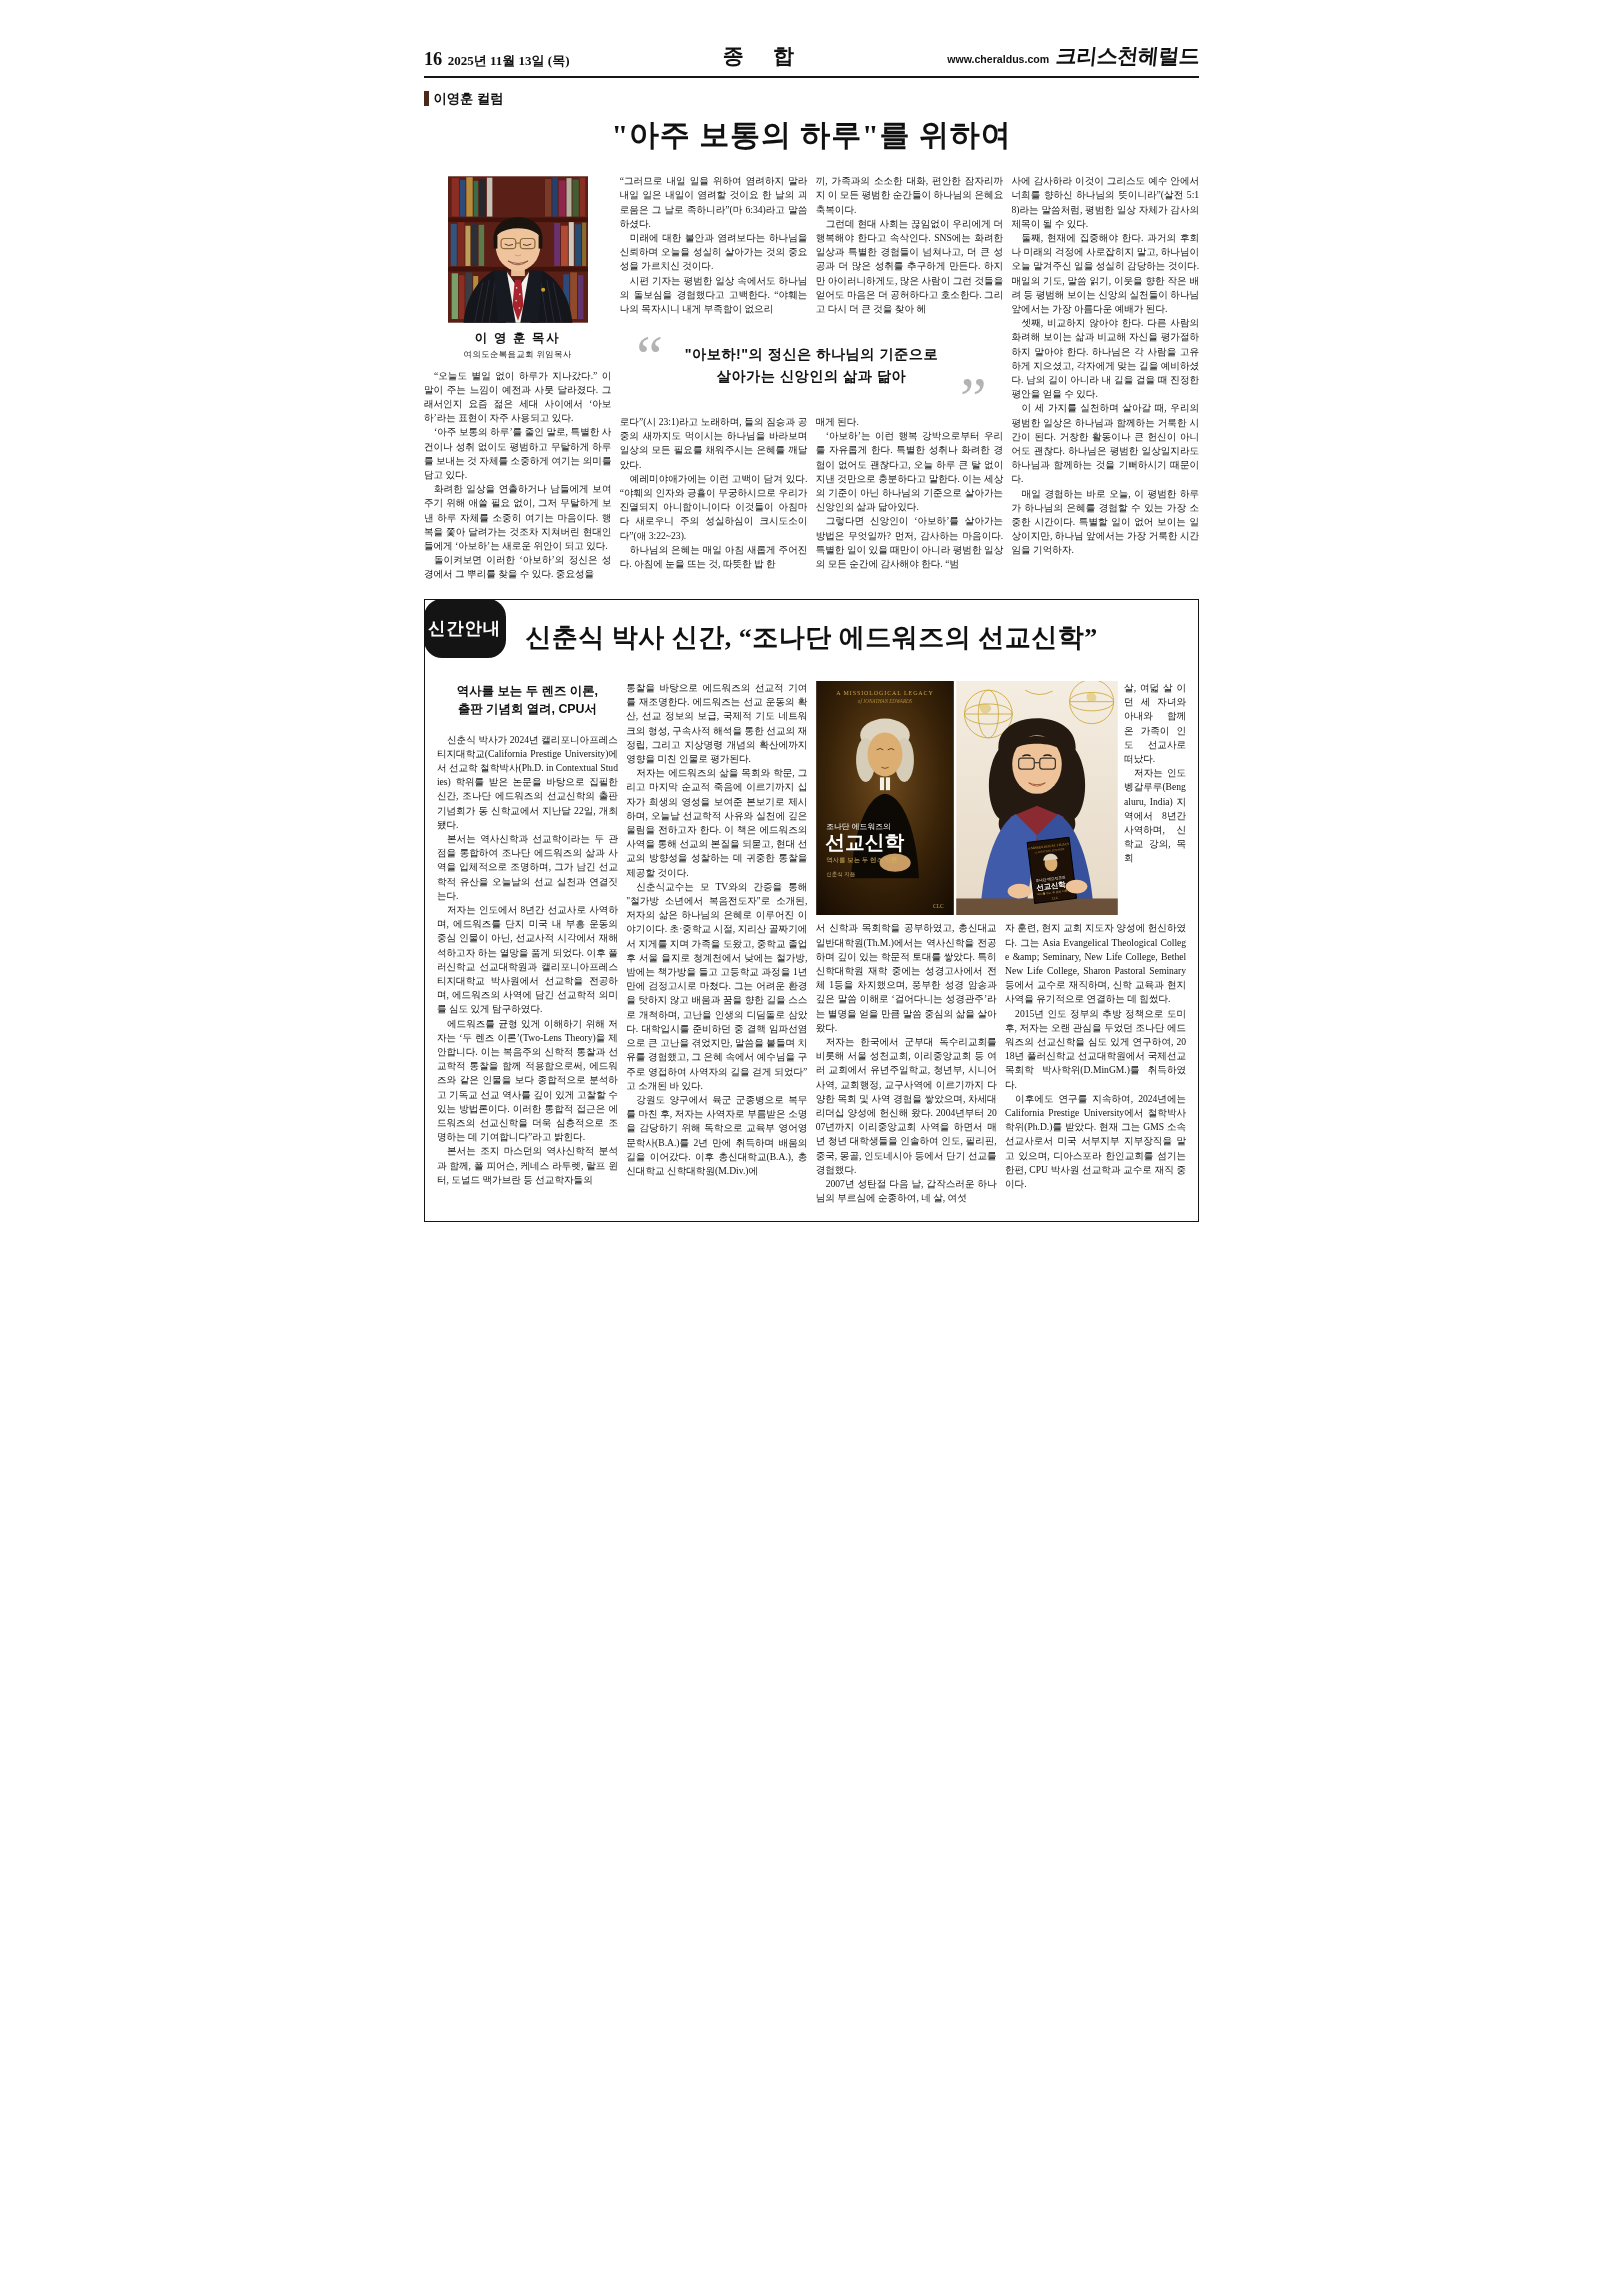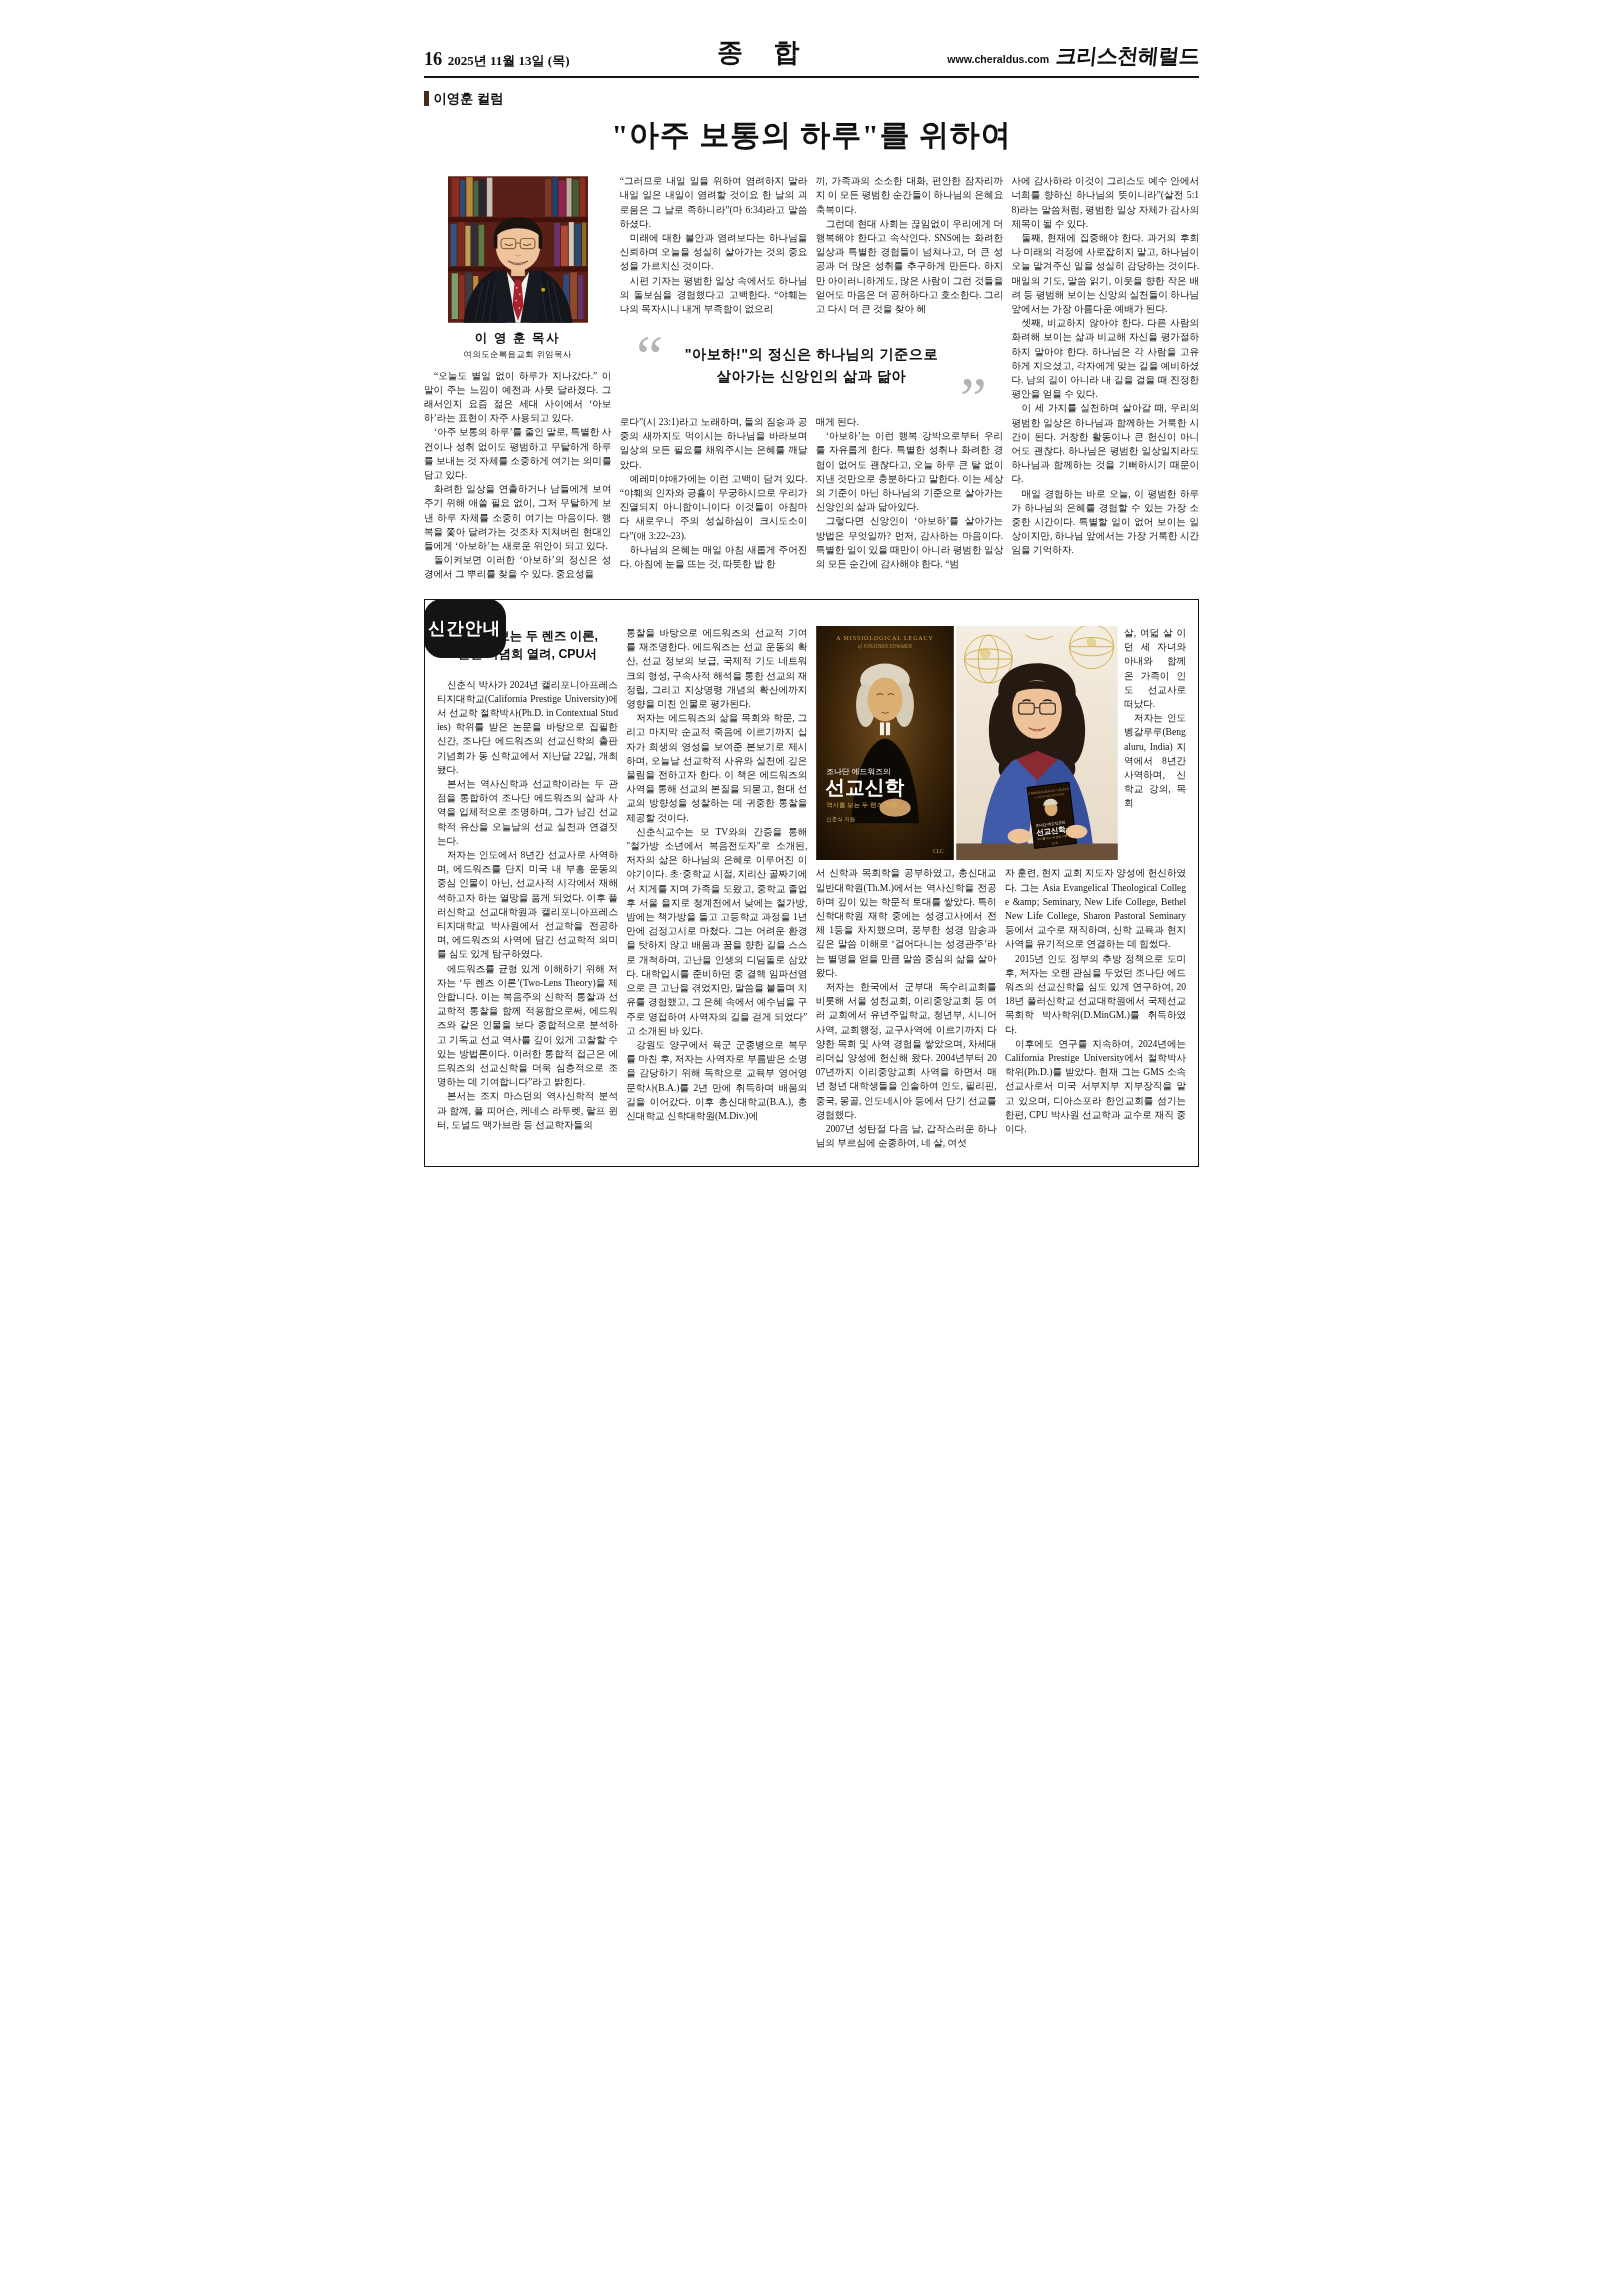--- a/index.html
+++ b/index.html
@@ -4,21 +4,21 @@
 <style>
   html,body{margin:0;padding:0;background:#ffffff;}
   body{font-family:"Liberation Serif","DejaVu Serif",serif;color:#111;}
   .page{width:812px;margin:0 auto;padding:13px 18.4px 21px;box-sizing:border-box;background:#fff;}
 
   
   .hdr{display:flex;justify-content:space-between;align-items:flex-end;border-bottom:2.3px solid #161616;padding-bottom:5.5px;}
   .hdr-left{display:flex;align-items:baseline;gap:5.5px;margin-top:36px;}
   .hdr-page{font-size:18.4px;font-weight:bold;}
   .hdr-date{font-size:13px;font-weight:bold;}
-  .hdr-section{font-size:26px;font-weight:900;letter-spacing:12px;text-indent:12px;font-family:"Liberation Serif",serif;}
+  .hdr-section{font-size:21px;font-weight:900;letter-spacing:12px;text-indent:12px;font-family:"Liberation Serif",serif;}
   .hdr-right{display:flex;align-items:baseline;gap:6.4px;}
   .hdr-url{font-size:10.6px;font-weight:bold;font-family:"Liberation Sans","DejaVu Sans",sans-serif;}
   .hdr-masthead{font-size:21px;font-weight:900;font-family:"Liberation Sans","DejaVu Sans",sans-serif;transform:skewX(-6deg);letter-spacing:-0.5px;}
 
   
   .col-label{display:flex;align-items:center;gap:4.6px;margin:12px 0 2.8px;}
   .col-label .bar{width:5px;height:14.7px;background:#4a2a1a;}
   .col-label .txt{font-size:13.3px;font-weight:bold;font-family:"Liberation Sans","DejaVu Sans",sans-serif;}
 
   
@@ -207,20 +207,21 @@
         <p>사에 감사하라 이것이 그리스도 예수 안에서 너희를 향하신 하나님의 뜻이니라”(살전 5:18)라는 말씀처럼, 평범한 일상 자체가 감사의 제목이 될 수 있다.</p>
         <p>둘째, 현재에 집중해야 한다. 과거의 후회나 미래의 걱정에 사로잡히지 말고, 하나님이 오늘 맡겨주신 일을 성실히 감당하는 것이다. 매일의 기도, 말씀 읽기, 이웃을 향한 작은 배려 등 평범해 보이는 신앙의 실천들이 하나님 앞에서는 가장 아름다운 예배가 된다.</p>
         <p>셋째, 비교하지 않아야 한다. 다른 사람의 화려해 보이는 삶과 비교해 자신을 평가절하하지 말아야 한다. 하나님은 각 사람을 고유하게 지으셨고, 각자에게 맞는 길을 예비하셨다. 남의 길이 아니라 내 길을 걸을 때 진정한 평안을 얻을 수 있다.</p>
         <p>이 세 가지를 실천하며 살아갈 때, 우리의 평범한 일상은 하나님과 함께하는 거룩한 시간이 된다. 거창한 활동이나 큰 헌신이 아니어도 괜찮다. 하나님은 평범한 일상일지라도 하나님과 함께하는 것을 기뻐하시기 때문이다.</p>
         <p>매일 경험하는 바로 오늘, 이 평범한 하루가 하나님의 은혜를 경험할 수 있는 가장 소중한 시간이다. 특별할 일이 없어 보이는 일상이지만, 하나님 앞에서는 가장 거룩한 시간임을 기억하자.</p>
       </div>
   </div>
 
   <div class="book-box">
     <div class="book-label">신간안내</div>
+    <h2 class="book-headline">신춘식 박사 신간, “조나단 에드워즈의 선교신학”</h2>
 
     <div class="b-grid">
       <div class="b-col1">
         <div class="b-subhead">
           <div>역사를 보는 두 렌즈 이론,</div>
           <div>출판 기념회 열려, CPU서</div>
         </div>
         <div class="body-text">
             <p>신춘식 박사가 2024년 캘리포니아프레스티지대학교(California Prestige University)에서 선교학 철학박사(Ph.D. in Contextual Studies) 학위를 받은 논문을 바탕으로 집필한 신간, 조나단 에드워즈의 선교신학의 출판 기념회가 동 신학교에서 지난달 22일, 개최됐다.</p>
             <p>본서는 역사신학과 선교학이라는 두 관점을 통합하여 조나단 에드워즈의 삶과 사역을 입체적으로 조명하며, 그가 남긴 선교학적 유산을 오늘날의 선교 실천과 연결짓는다.</p>

